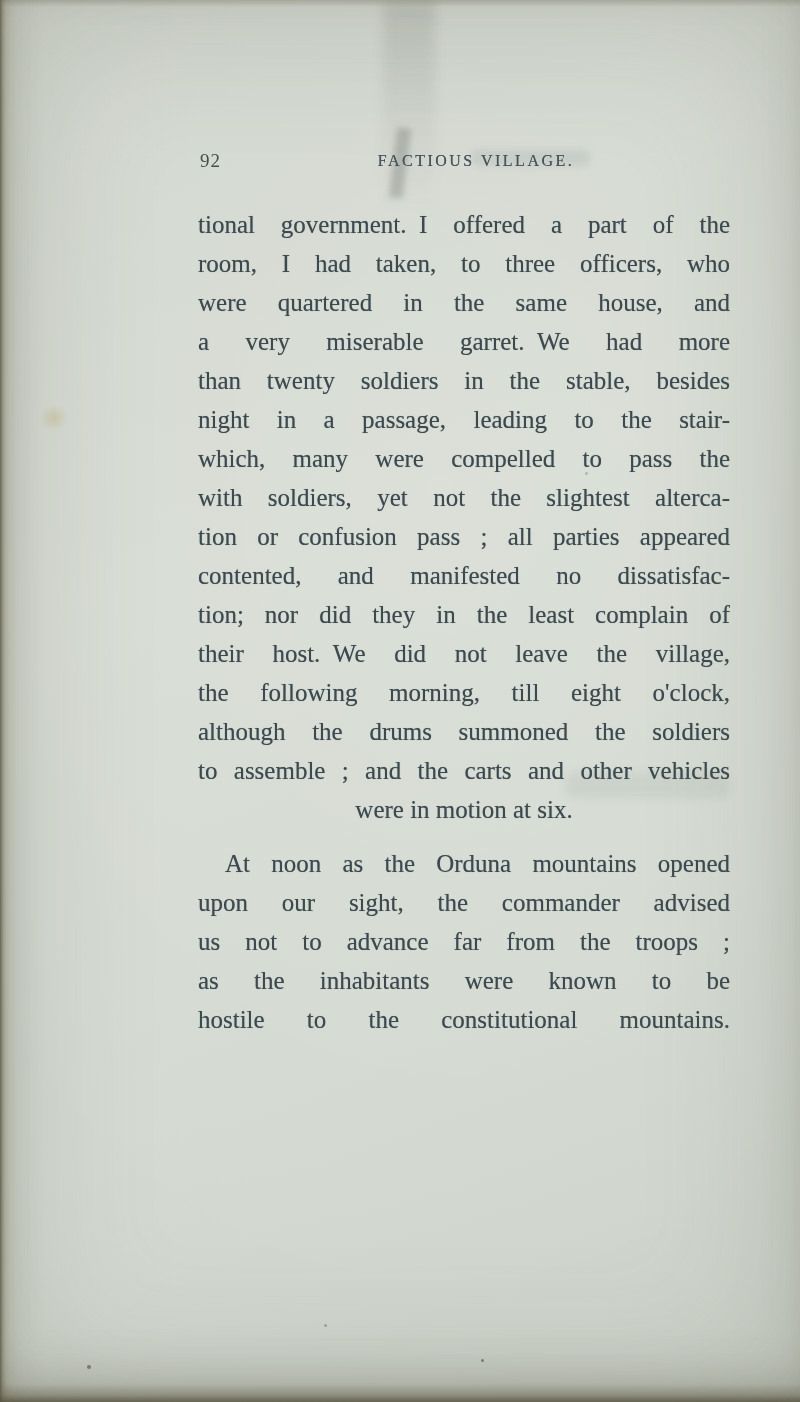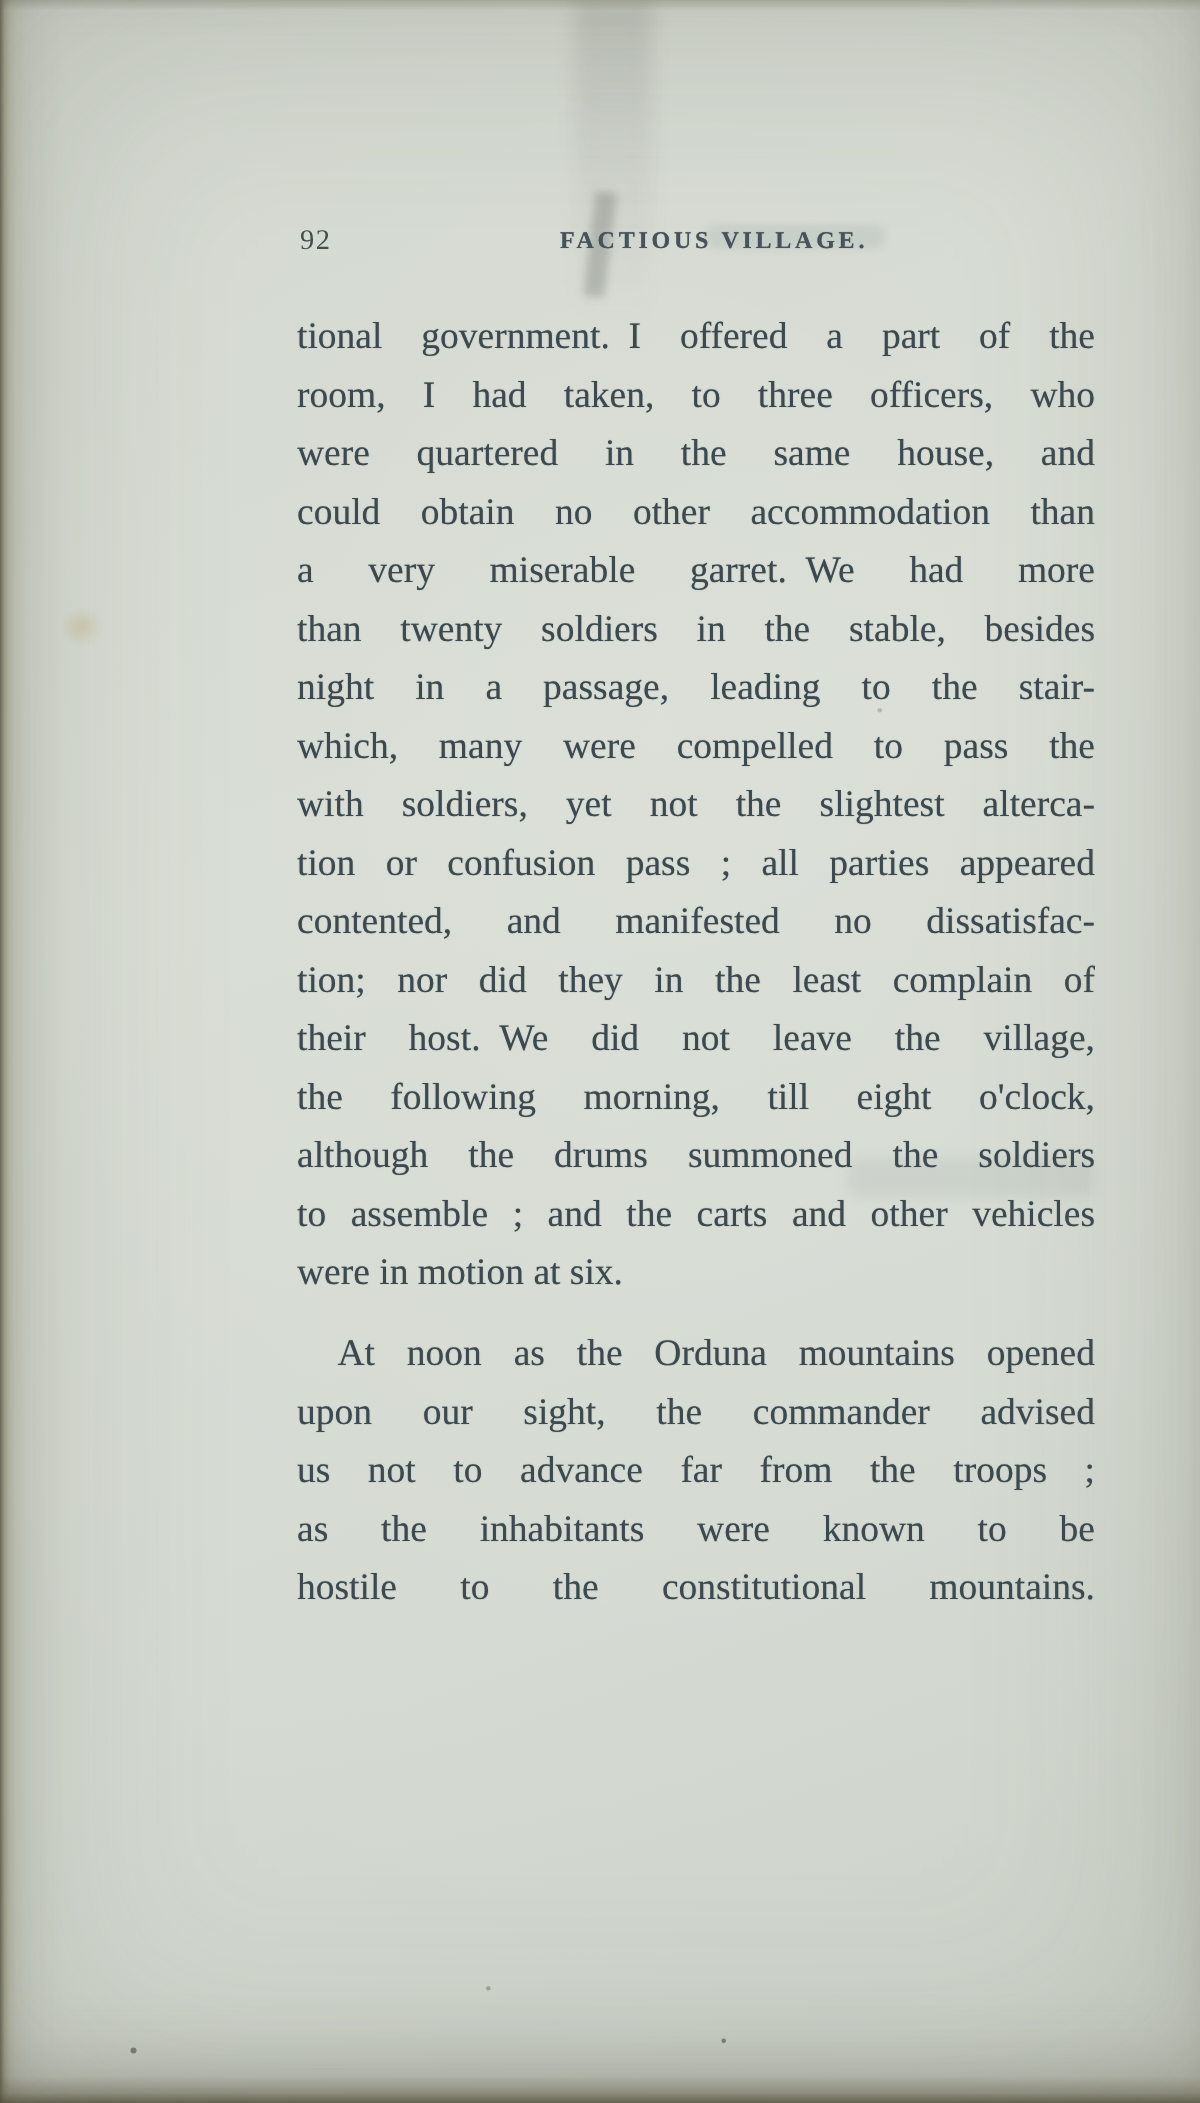--- a/index.html
+++ b/index.html
@@ -69,36 +69,36 @@
 
   
   .header { position: absolute; left: 198px; width: 532px; top: 150px; height: 26px; color: #48555c; }
   .page-number {
     position: absolute; left: 2px; top: 0;
     font-size: 19px; letter-spacing: 1px; color: #43504f;
   }
   .running-title {
     position: absolute; left: 0; right: 0; top: 2px; text-align: center;
     transform: translateX(12px);
-    font-size: 16px; font-weight: bold; letter-spacing: 2.5px;
+    font-size: 16px; font-weight: normal; letter-spacing: 2.5px;
     color: #46535b; text-shadow: 0 0 0.5px rgba(70,83,91,0.8);
   }
 
   
   .text-block {
     position: absolute; left: 198px; top: 205px; width: 532px;
     font-size: 25px; color: #3c4a50;
     text-shadow: 0 0 0.7px rgba(60,74,80,0.55);
   }
   .line {
     height: 39px; line-height: 39px; overflow: hidden;
     text-align: justify;
   }
   .line::after { content: ""; display: inline-block; width: 100%; height: 0; }
-  .line.no-justify { text-align: left; }
+  .line.no-justify { text-align: center; }
   .line.no-justify::after { width: 0; }
   .line.indent { text-indent: 27px; }
   .paragraph { margin: 0; }
   .paragraph + .paragraph { margin-top: 15px; }
 </style>
 </head>
 <body>
 
 <div id="screen">
 
@@ -115,21 +115,20 @@
   <div class="header">
     <span class="page-number">92</span>
     <span class="running-title">FACTIOUS VILLAGE.</span>
   </div>
 
   <div class="text-block">
     <div class="paragraph">
         <div class="line">tional government. I offered a part of the</div>
         <div class="line">room, I had taken, to three officers, who</div>
         <div class="line">were quartered in the same house, and</div>
-        <div class="line">could obtain no other accommodation than</div>
         <div class="line">a very miserable garret. We had more</div>
         <div class="line">than twenty soldiers in the stable, besides</div>
         <div class="line">night in a passage, leading to the stair-</div>
         <div class="line">which, many were compelled to pass the</div>
         <div class="line">with soldiers, yet not the slightest alterca-</div>
         <div class="line">tion or confusion pass ; all parties appeared</div>
         <div class="line">contented, and manifested no dissatisfac-</div>
         <div class="line">tion; nor did they in the least complain of</div>
         <div class="line">their host. We did not leave the village,</div>
         <div class="line">the following morning, till eight o'clock,</div>

